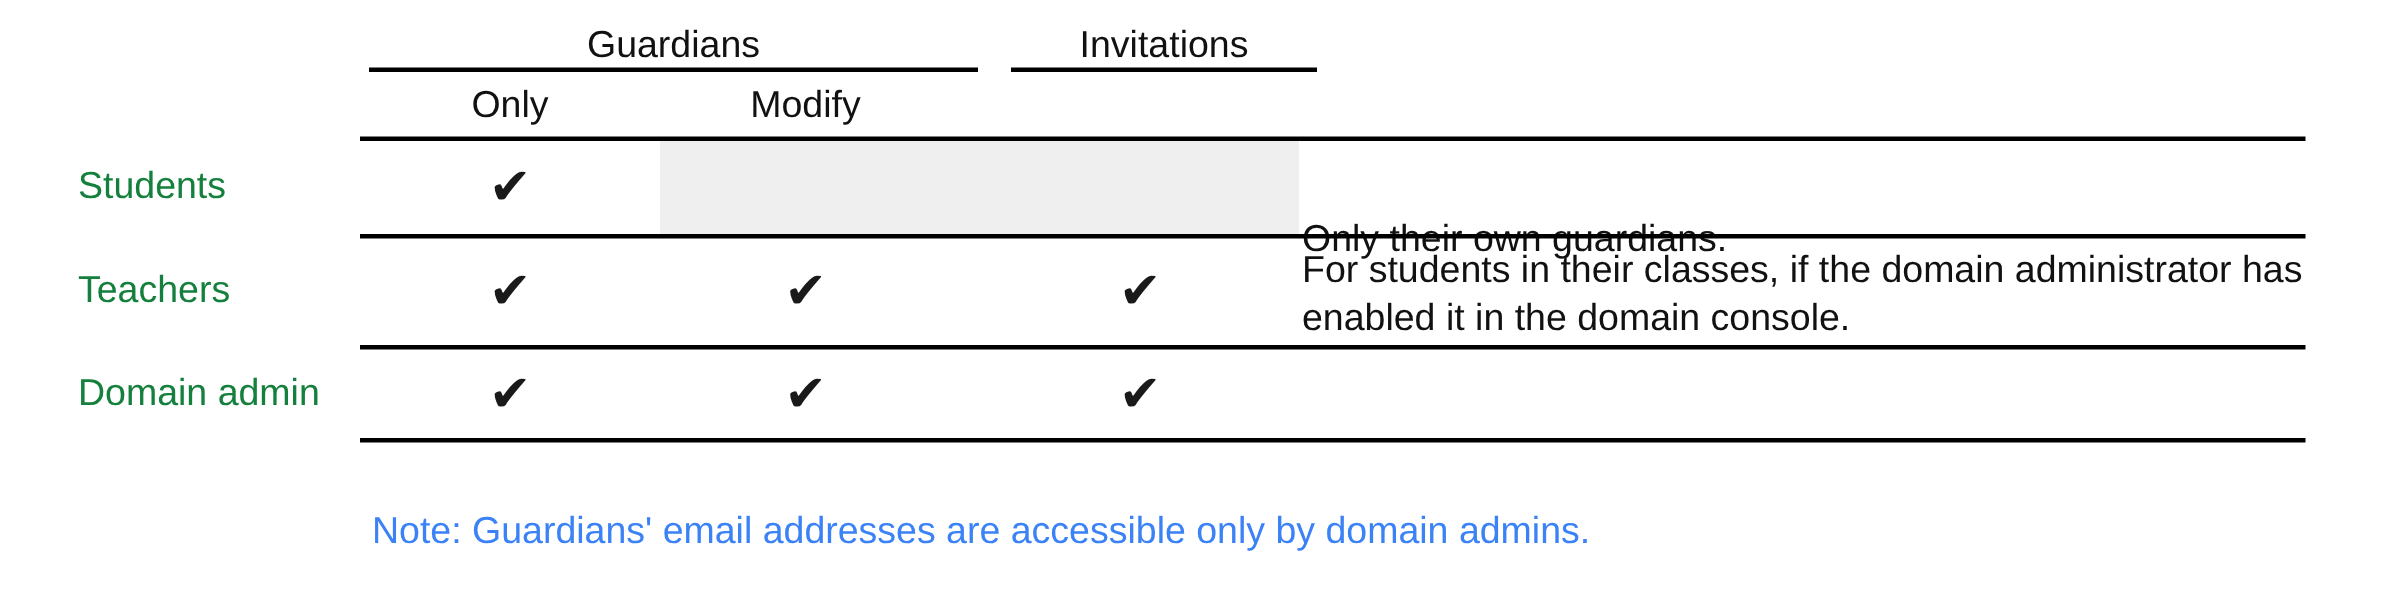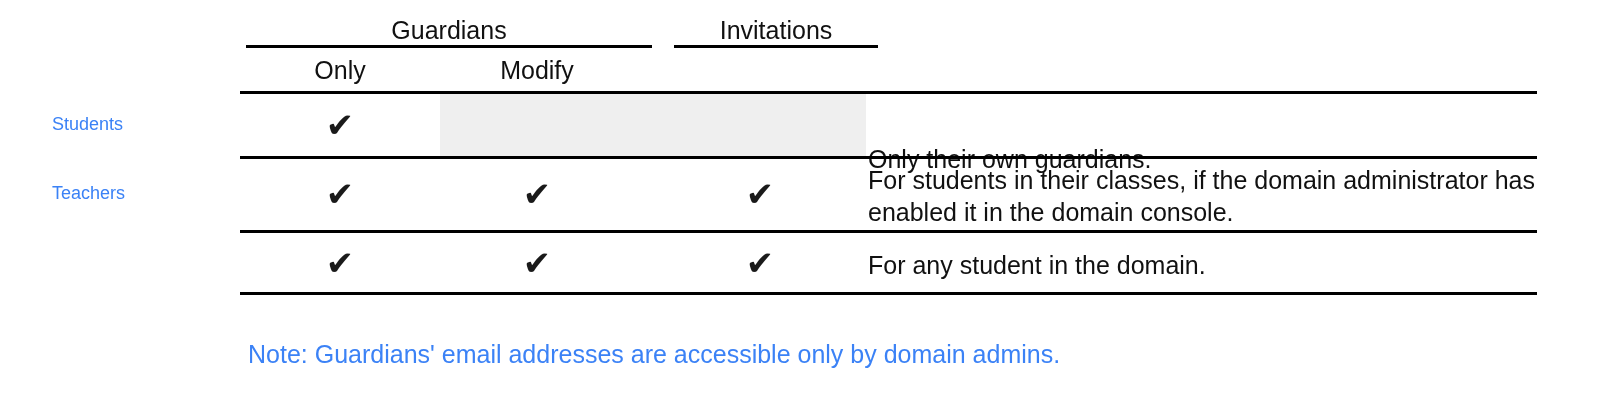--- a/index.html
+++ b/index.html
@@ -42,24 +42,24 @@
     font-size: 25px;
     line-height: 25px;
     text-align: center;
     white-space: nowrap;
     color: #111111;
   }
 
   
   .row-label {
     position: absolute;
-    font-size: 18px;
+    font-size: 25px;
     line-height: 25px;
     white-space: nowrap;
-    color: #3b82f6;
+    color: #15803d;
   }
 
   
   .shaded-cell {
     position: absolute;
     background: #efefef;
   }
 
   
   .check {
@@ -122,24 +122,24 @@
   <div class="row-label" style="left:52px;top:181px;">Teachers</div>
 
   <div class="check" style="left:310px;top:177px;">✔</div>
   <div class="check" style="left:507px;top:177px;">✔</div>
   <div class="check" style="left:730px;top:177px;">✔</div>
 
   <div class="desc" style="left:868px;top:164px;">For students in their classes, if the domain administrator has enabled it in the domain console.</div>
 
   <div class="rule rule-main" style="left:240px;top:230px;width:1297px;"></div>
 
+  <div class="row-label" style="left:52px;top:250px;">Domain admin</div>
 
   <div class="check" style="left:310px;top:246px;">✔</div>
   <div class="check" style="left:507px;top:246px;">✔</div>
   <div class="check" style="left:730px;top:246px;">✔</div>
 
-  <div class="desc" style="left:868px;top:249px;">For any student in the domain.</div>
 
   <div class="rule rule-main" style="left:240px;top:292px;width:1297px;"></div>
 
 </div>
 
 <div class="note" style="left:248px;top:340px;">Note: Guardians' email addresses are accessible only by domain admins.</div>
 
 </body></html>

